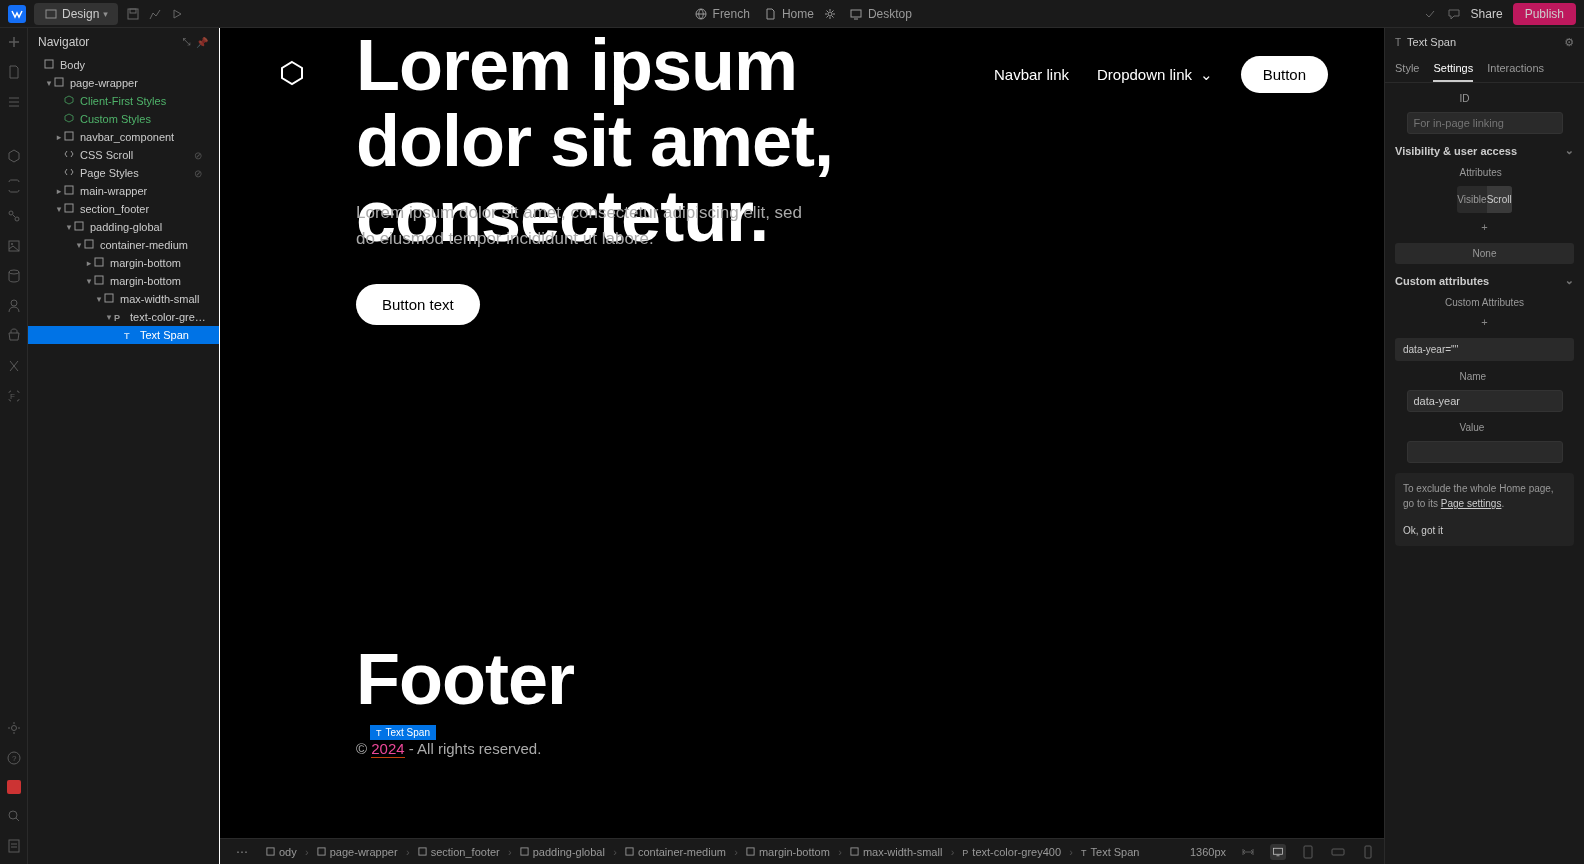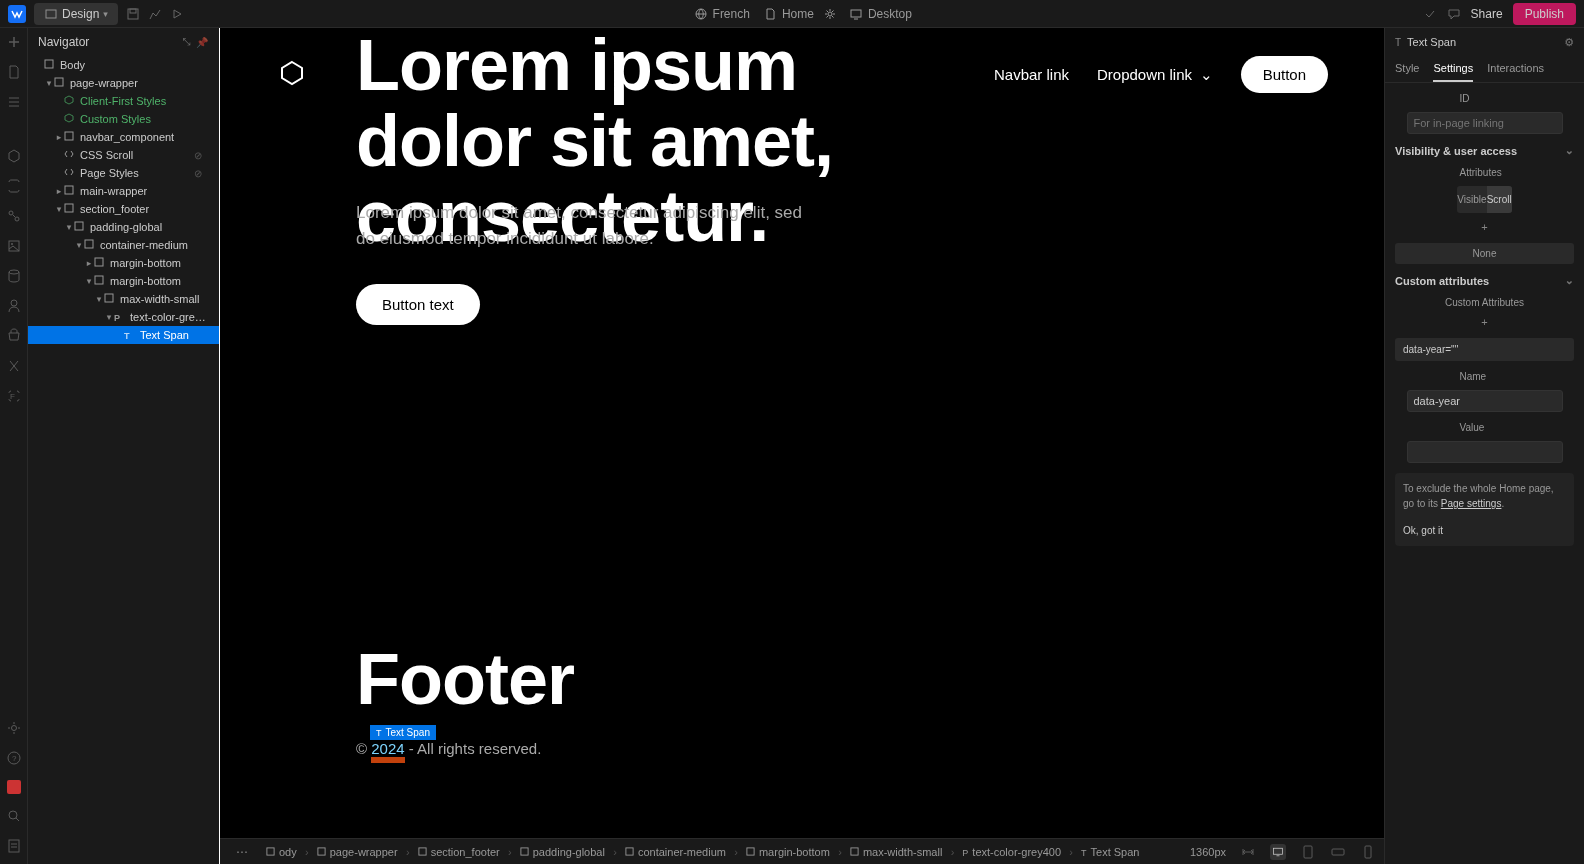--- a/index.html
+++ b/index.html
@@ -46,21 +46,21 @@
 .page-nav-link { color: #fff; font-size: 15px; }
 .page-nav-dropdown { display: flex; align-items: center; gap: 8px; color: #fff; font-size: 15px; }
 .page-nav-btn { background: #fff; color: #000; padding: 10px 22px; border-radius: 20px; font-size: 15px; font-weight: 500; }
 .page-logo { position: absolute; top: 28px; left: 56px; width: 32px; height: 32px; }
 .h1 { position: absolute; top: 0px; left: 136px; font-size: 72px; font-weight: 800; color: #fff; line-height: 1.05; letter-spacing: -1px; width: 620px; }
 .para { position: absolute; top: 172px; left: 136px; font-size: 17px; color: #aaa; line-height: 1.5; width: 460px; }
 .hero-btn { position: absolute; top: 256px; left: 136px; background: #fff; color: #000; padding: 12px 26px; border-radius: 22px; font-size: 15px; }
 .footer-h { position: absolute; top: 610px; left: 136px; font-size: 72px; font-weight: 800; color: #fff; letter-spacing: -1px; }
 .selected-badge { position: absolute; top: 697px; left: 150px; background: #0073e6; color: #fff; font-size: 10px; padding: 2px 6px; display: flex; align-items: center; gap: 4px; }
 .footer-copy { position: absolute; top: 712px; left: 136px; font-size: 15px; color: #aaa; }
-.footer-copy .year { color: #7dd3fc; border-bottom: 6px solid #c2410c; }
+.footer-copy .year { color: #ec4899; border-bottom: 1px solid #c2410c; }
 
 
 .breadcrumb-bar { height: 26px; background: #1a1a1a; display: flex; align-items: center; padding: 0 8px; gap: 0; border-top: 1px solid #2a2a2a; }
 .bc-more { padding: 0 8px; opacity: 0.6; }
 .bc-item { display: flex; align-items: center; gap: 4px; padding: 0 10px; font-size: 11px; color: #999; position: relative; }
 .bc-item::after { content: "›"; position: absolute; right: -2px; opacity: 0.4; }
 .bc-item:last-of-type::after { display: none; }
 .bc-right { margin-left: auto; display: flex; align-items: center; gap: 14px; }
 .bc-zoom { font-size: 11px; color: #999; }
 .bc-device { width: 16px; height: 16px; opacity: 0.5; }

